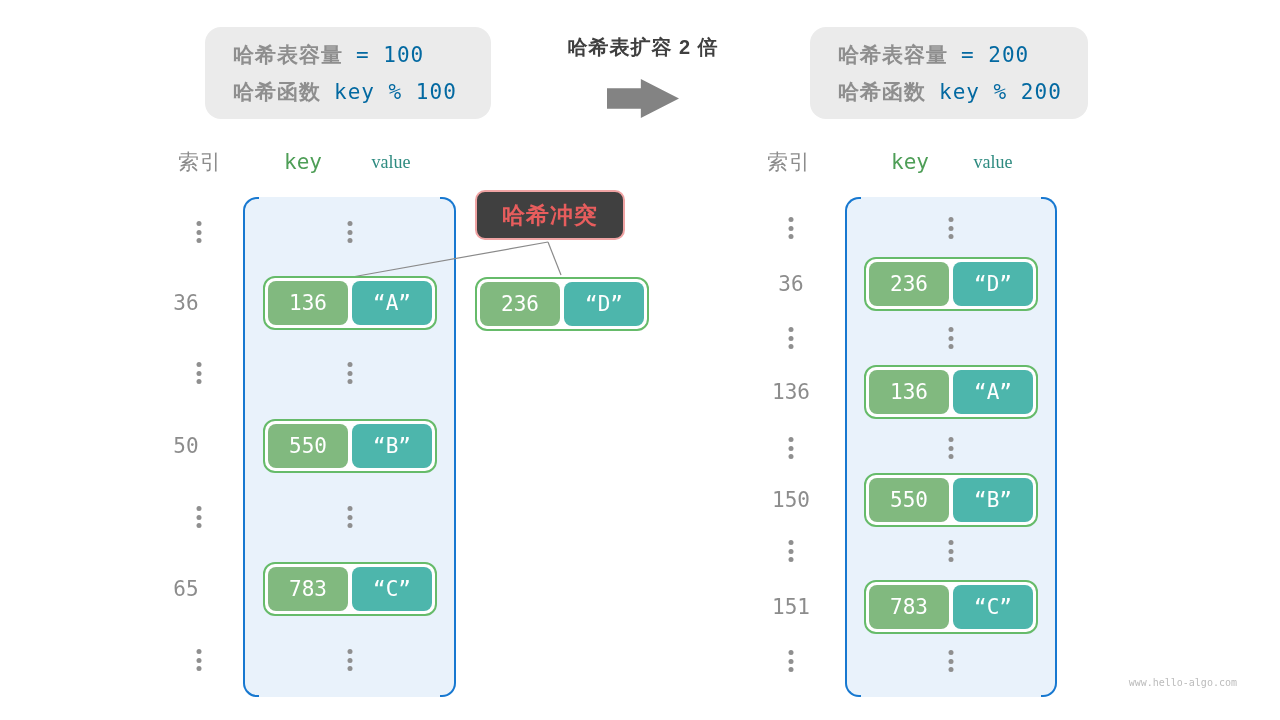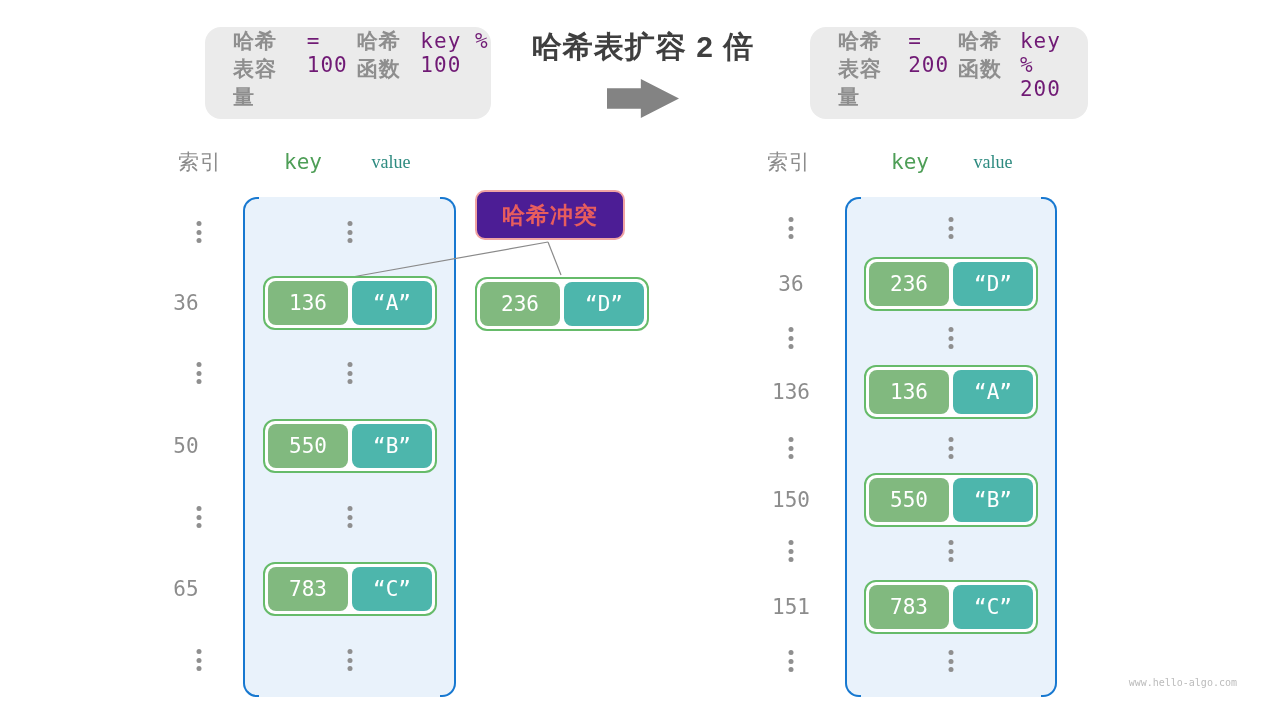--- a/index.html
+++ b/index.html
@@ -10,33 +10,33 @@
     background: #ffffff;
     overflow: hidden;
   }
   .abs { position: absolute; transform: translate(-50%,-50%); left: var(--cx); top: var(--cy); }
 
   
   .info-box {
     position: absolute;
     background: #ebebeb;
     border-radius: 16px;
-    display: flex; flex-direction: row; justify-content: center;
+    display: flex; flex-direction: column; justify-content: center;
     gap: 9px; padding-left: 28px; box-sizing: border-box;
   }
   .info-box.left  { left: 205px; top: 27px; width: 286px; height: 92px; }
   .info-box.right { left: 810px; top: 27px; width: 278px; height: 92px; }
   .info-row { display: flex; align-items: baseline; gap: 13px; }
   .info-label { font-weight: 700; font-size: 21px; color: #8e8e8e; letter-spacing: 1px; }
-  .info-value { font-family: "DejaVu Sans Mono", "Liberation Mono", monospace; font-size: 21px; color: #701a75; letter-spacing: 1px; }
+  .info-value { font-family: "DejaVu Sans Mono", "Liberation Mono", monospace; font-size: 21px; color: #0369a1; letter-spacing: 1px; }
 
   
   .transform-title {
     position: absolute; left: 643px; top: 47px; transform: translate(-50%,-50%);
-    font-weight: 700; font-size: 30px; color: #3f3f3f; letter-spacing: 1px; white-space: nowrap;
+    font-weight: 700; font-size: 20px; color: #3f3f3f; letter-spacing: 1px; white-space: nowrap;
   }
   .block-arrow {
     position: absolute; left: 607px; top: 79px; width: 72px; height: 39px;
     background: #838383;
     clip-path: polygon(0% 24%, 47% 24%, 47% 0%, 100% 50%, 47% 100%, 47% 76%, 0% 76%);
   }
 
   
   .idx-header { font-size: 21px; color: #8c8c8c; letter-spacing: 1px; white-space: nowrap; }
   .key-header { font-family: "DejaVu Sans Mono", "Liberation Mono", monospace; font-size: 21px; color: #4e9e57; white-space: nowrap; }
@@ -71,21 +71,21 @@
     border-radius: 8px; color: #ffffff;
     font-family: "DejaVu Sans Mono", "Liberation Mono", monospace;
     font-size: 21px; font-weight: 500;
   }
   .kv.key { background: #81b97f; }
   .kv.val { background: #4db6ac; }
 
   
   .collision-label {
     width: 150px; height: 50px; box-sizing: border-box;
-    background: #4c1d95; border: 2px solid #f0a3a3; border-radius: 10px;
+    background: #404040; border: 2px solid #f0a3a3; border-radius: 10px;
     display: flex; align-items: center; justify-content: center;
     color: #e85d5d; font-weight: 700; font-size: 23px; letter-spacing: 1px;
   }
 
   .overlay { position: absolute; left: 0; top: 0; pointer-events: none; }
 
   .watermark {
     position: absolute; right: 43px; top: 677px;
     font-family: "DejaVu Sans Mono", "Liberation Mono", monospace;
     font-size: 10px; color: #bcbcbc; white-space: nowrap;

